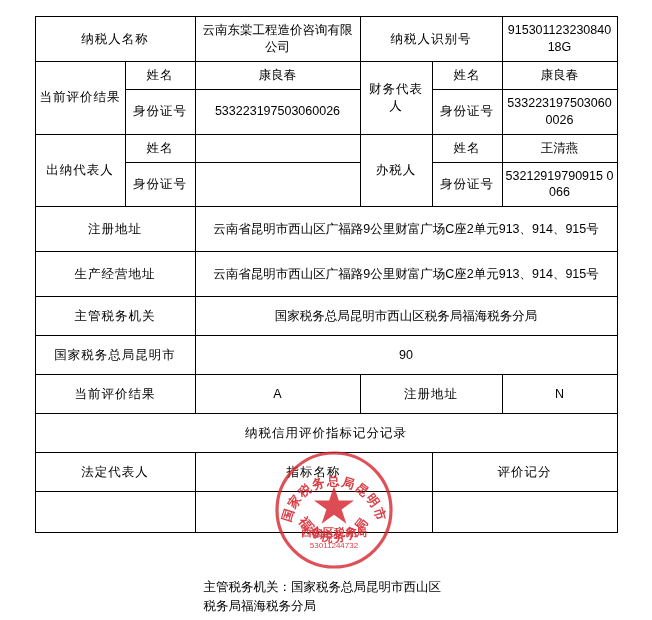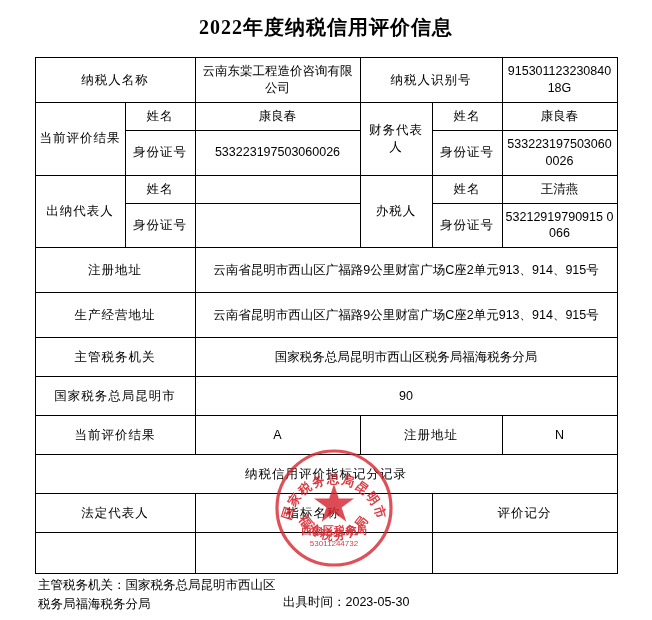--- a/index.html
+++ b/index.html
@@ -77,40 +77,39 @@
     pointer-events: none;
     opacity: 0.88;
   }
   .footer {
     position: absolute;
     left: 38px;
     right: 38px;
     top: 562px;
     font-size: 12.5px;
     display: flex;
-    justify-content: flex-start;
+    justify-content: center;
     align-items: flex-start;
   }
   .footer-left {
     width: 245px;
     line-height: 1.5;
     text-align: left;
   }
   .footer-right {
     text-align: left;
     padding-top: 18px;
     white-space: nowrap;
   }
 </style>
 </head>
 <body>
 
 <div class="page">
 
-  <div class="doc-title">2022年度纳税信用评价信息</div>
 
   <table class="main">
     <colgroup>
       <col style="width:90px">
       <col style="width:70px">
       <col style="width:165px">
       <col style="width:72px">
       <col style="width:70px">
       <col style="width:115px">
     </colgroup>
@@ -199,18 +198,15 @@
     </text>
     <polygon points="62,38 66.8,52.4 82,52.4 69.6,61.4 74.4,75.8 62,66.8 49.6,75.8 54.4,61.4 42,52.4 57.2,52.4" fill="#d6232c" opacity="0.92"></polygon>
     <text x="62" y="88" text-anchor="middle" font-family="&quot;Liberation Serif&quot;, serif" font-size="11" fill="#d6232c" font-weight="bold">西山区税务局</text>
     <text x="62" y="100" text-anchor="middle" font-family="&quot;Liberation Sans&quot;, sans-serif" font-size="8" fill="#d6232c">53011244732</text>
   </svg>
 
   <div class="footer">
     <div class="footer-left">
       <span>主管税务机关：</span><span>国家税务总局昆明市西山区税务局福海税务分局</span>
     </div>
-    <div class="footer-right">
-      <span>出具时间：</span><span>2023-05-30</span>
-    </div>
   </div>
 
 </div>
 
 </body></html>

